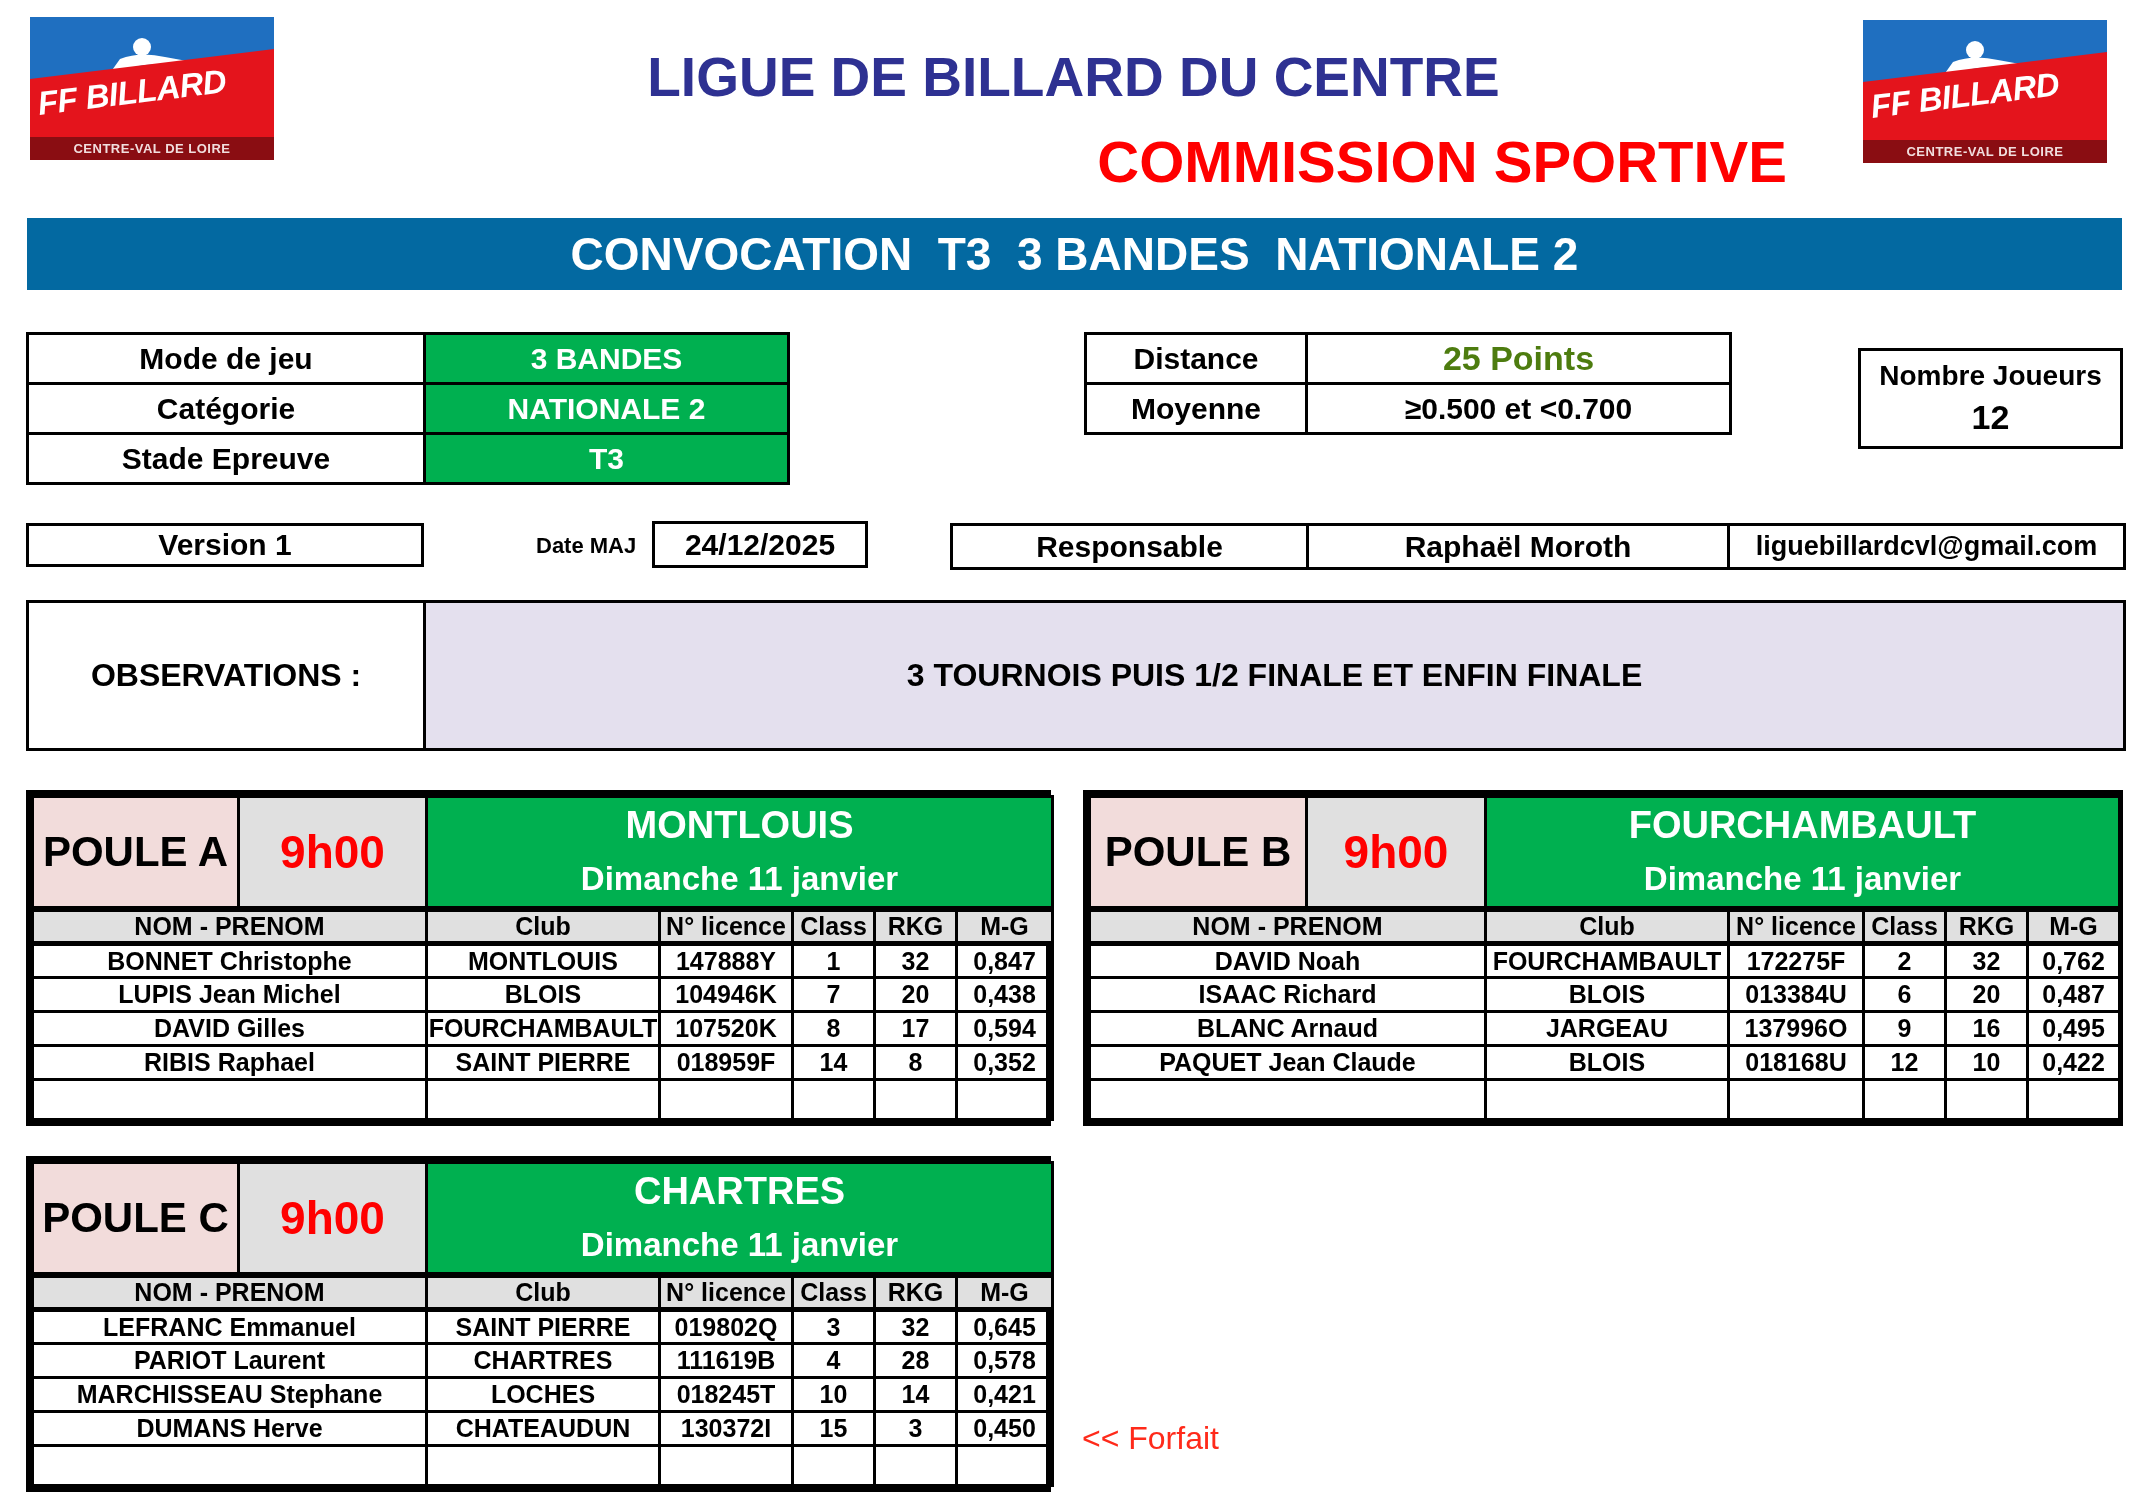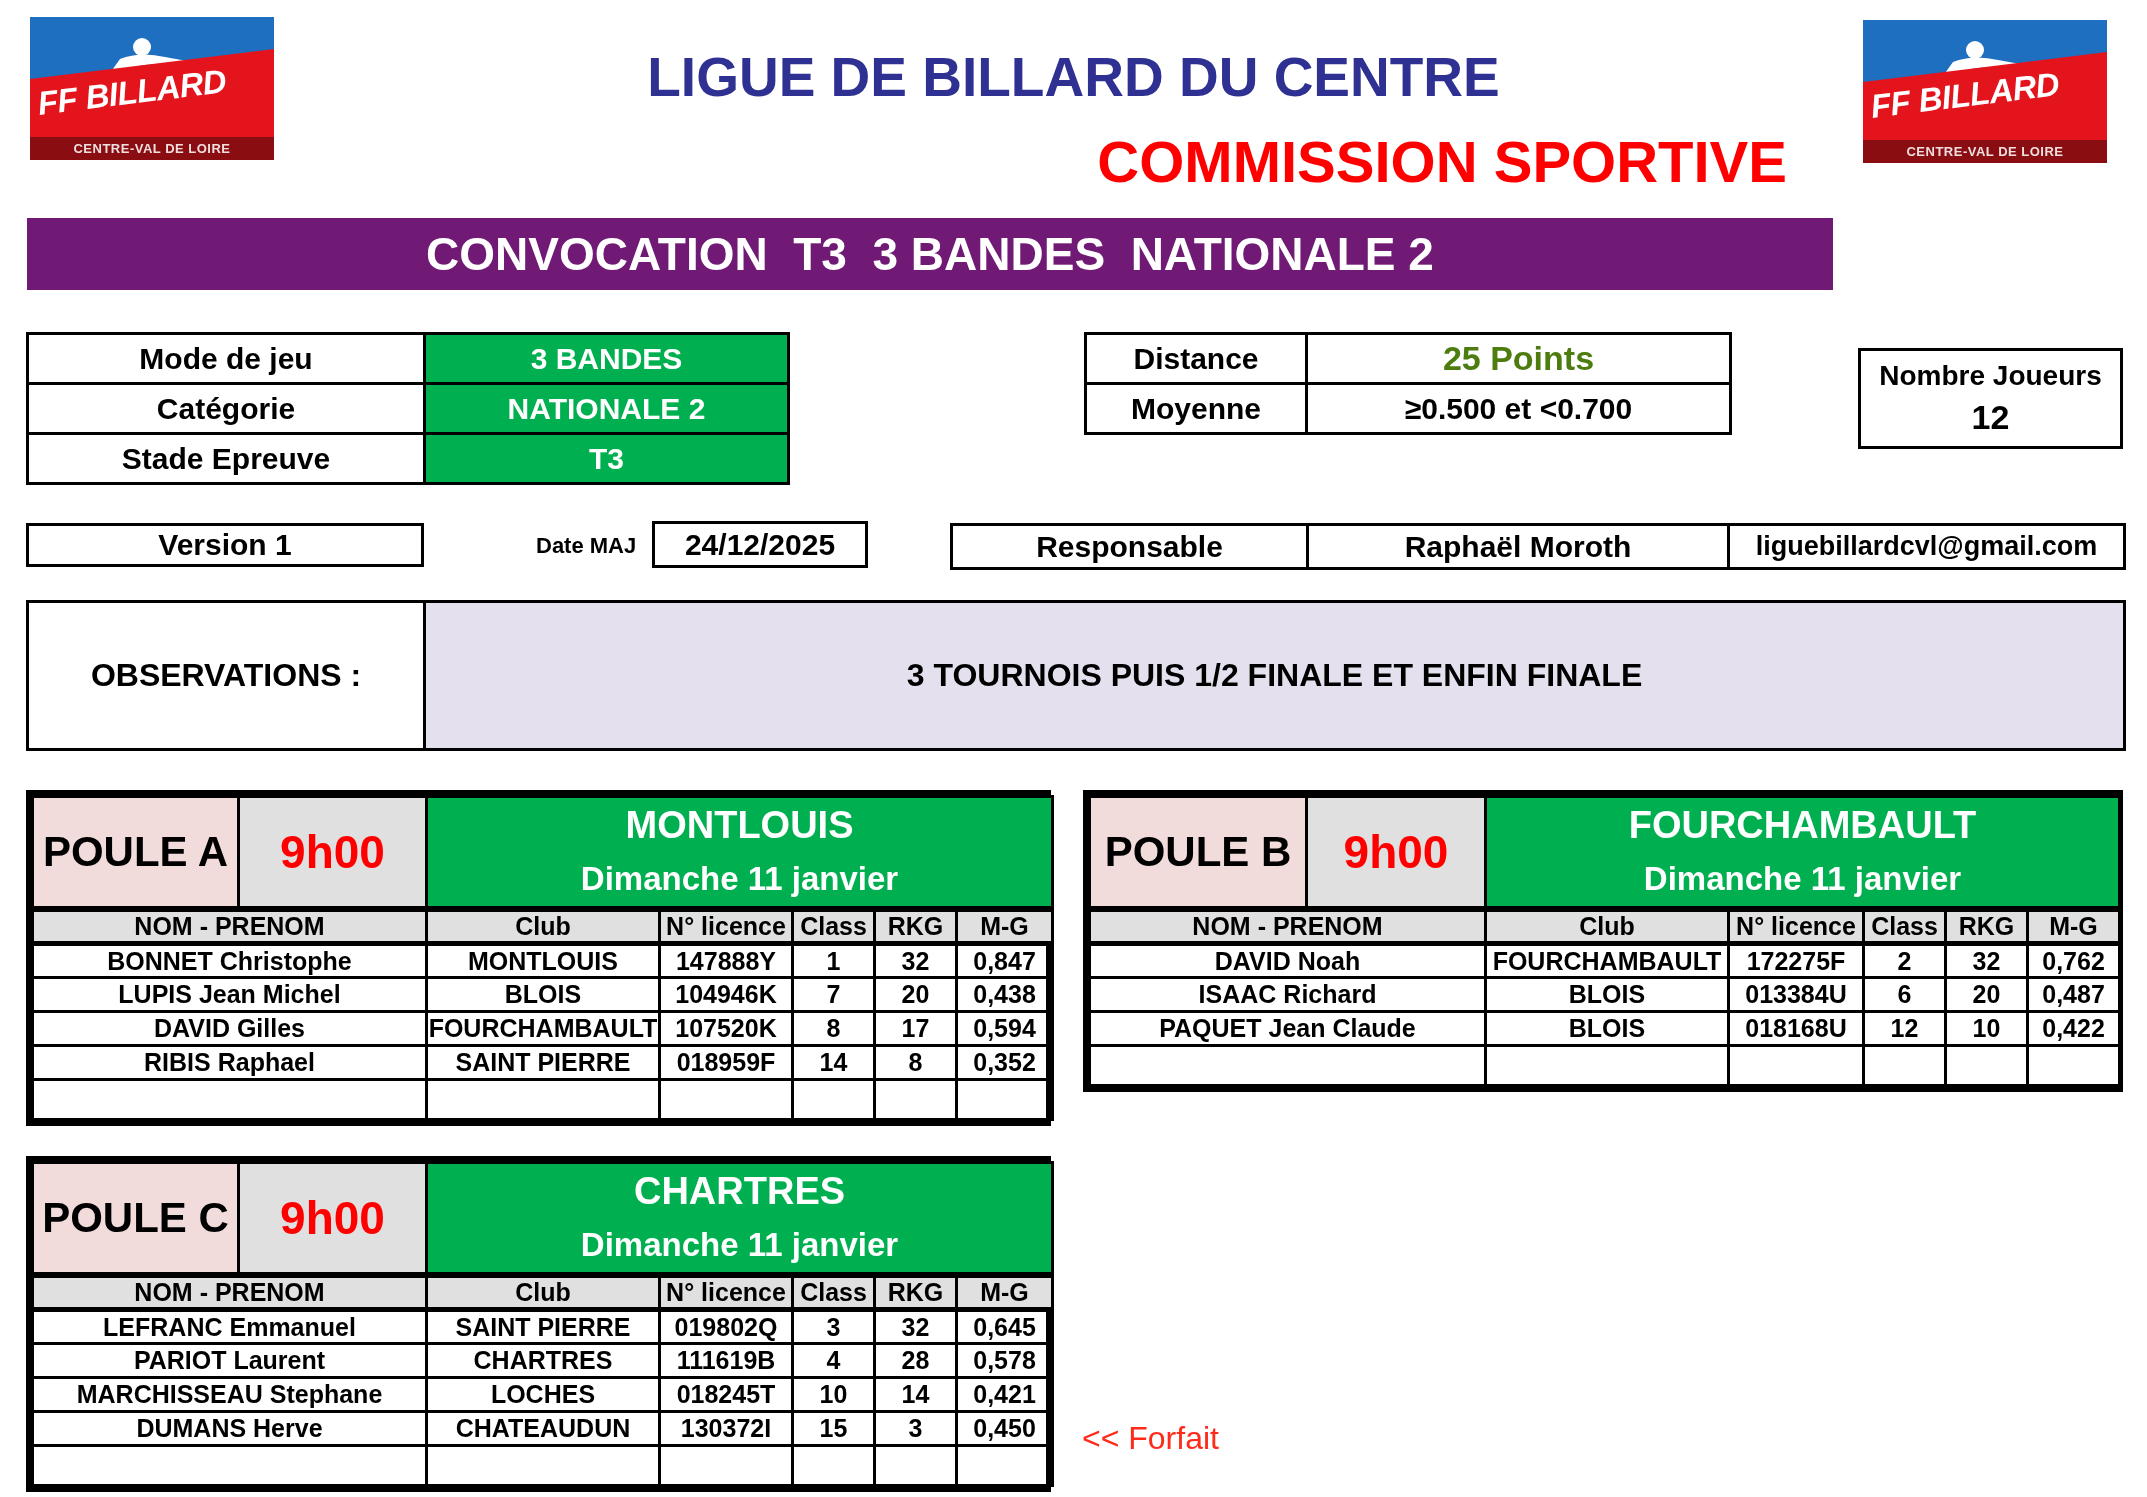--- a/index.html
+++ b/index.html
@@ -11,21 +11,21 @@
   .logo { position: absolute; width: 244px; height: 143px; overflow: hidden; background: #1f6fc0; }
   .logo .red { position: absolute; left: 0; right: 0; top: 62px; bottom: 22px; background: #e4141c; transform: skewY(-7deg); transform-origin: left; }
   .logo .red2 { position: absolute; left: 0; right: 0; top: 85px; bottom: 22px; background: #e4141c; }
   .logo .band { position: absolute; left: 0; right: 0; bottom: 0; height: 23px; background: #8a0d12; color: #f1dede; font-size: 13px; text-align: center; line-height: 23px; letter-spacing: 0.5px; }
   .logo .brand { position: absolute; left: 8px; top: 68px; color: #ffffff; font-size: 33px; font-style: italic; transform: rotate(-7deg); transform-origin: left; letter-spacing: -0.5px; }
   .logo .player { position: absolute; left: 50px; top: 20px; width: 150px; height: 55px; }
 
   
   .title1 { position: absolute; left: 0; width: 2147px; top: 45px; text-align: center; color: #2e3192; font-size: 55px; }
   .title2 { position: absolute; left: 0; width: 1787px; top: 128px; text-align: right; color: #ff0000; font-size: 58px; }
-  .banner { position: absolute; left: 27px; top: 218px; width: 1806px; height: 72px; background: #701a75; color: #fff; font-size: 46px; text-align: center; line-height: 72px; white-space: pre; }
+  .banner { position: absolute; left: 27px; top: 218px; width: 2095px; height: 72px; background: #0369a1; color: #fff; font-size: 46px; text-align: center; line-height: 72px; white-space: pre; }
 
   
   table { border-collapse: collapse; position: absolute; table-layout: fixed; }
   td { border: 3px solid #000; text-align: center; vertical-align: middle; white-space: nowrap; overflow: hidden; }
   .info td { height: 50px; font-size: 30px; }
   .green { background: #00b050; color: #fff; }
   .redtxt { color: #4d7c0f; }
 
   .box { position: absolute; border: 3px solid #000; display: flex; align-items: center; justify-content: center; font-size: 30px; }
 
@@ -260,20 +260,28 @@
     </tr>
     <tr class="row">
       <td colspan="2">ISAAC Richard</td>
       <td>BLOIS</td>
       <td>013384U</td>
       <td>6</td>
       <td>20</td>
       <td>0,487</td>
     </tr>
     <tr class="row">
+      <td colspan="2">BLANC Arnaud</td>
+      <td>JARGEAU</td>
+      <td>137996O</td>
+      <td>9</td>
+      <td>16</td>
+      <td>0,495</td>
+    </tr>
+    <tr class="row">
       <td colspan="2">PAQUET Jean Claude</td>
       <td>BLOIS</td>
       <td>018168U</td>
       <td>12</td>
       <td>10</td>
       <td>0,422</td>
     </tr>
     <tr class="row empty">
       <td colspan="2"></td>
           <td></td>

